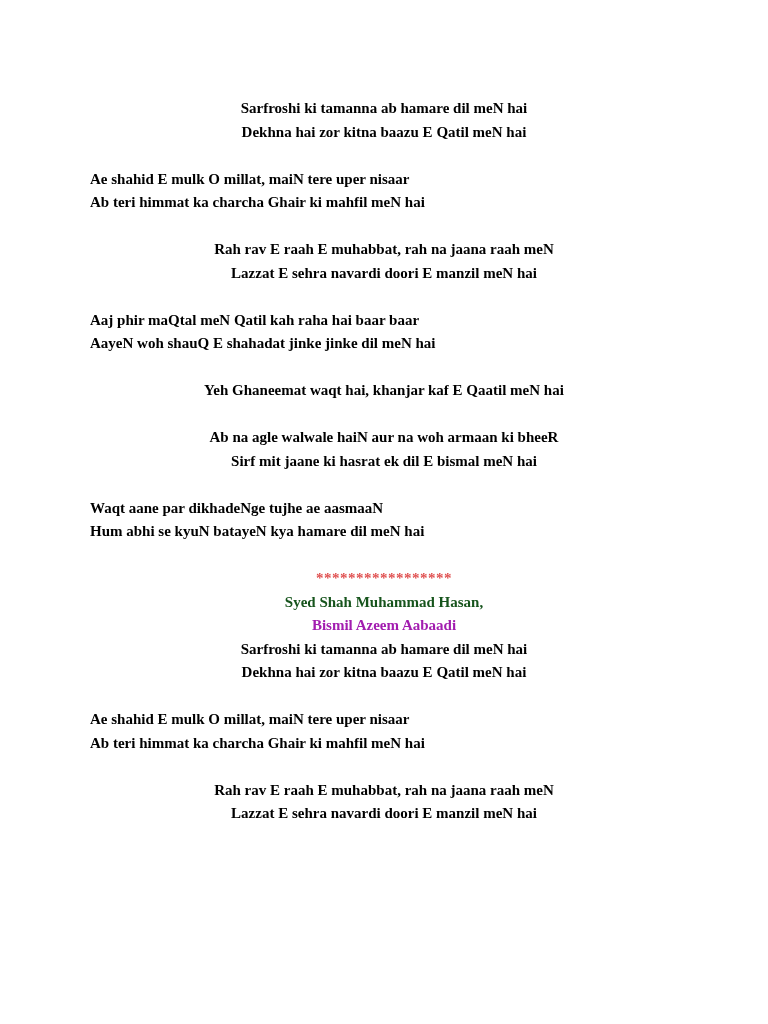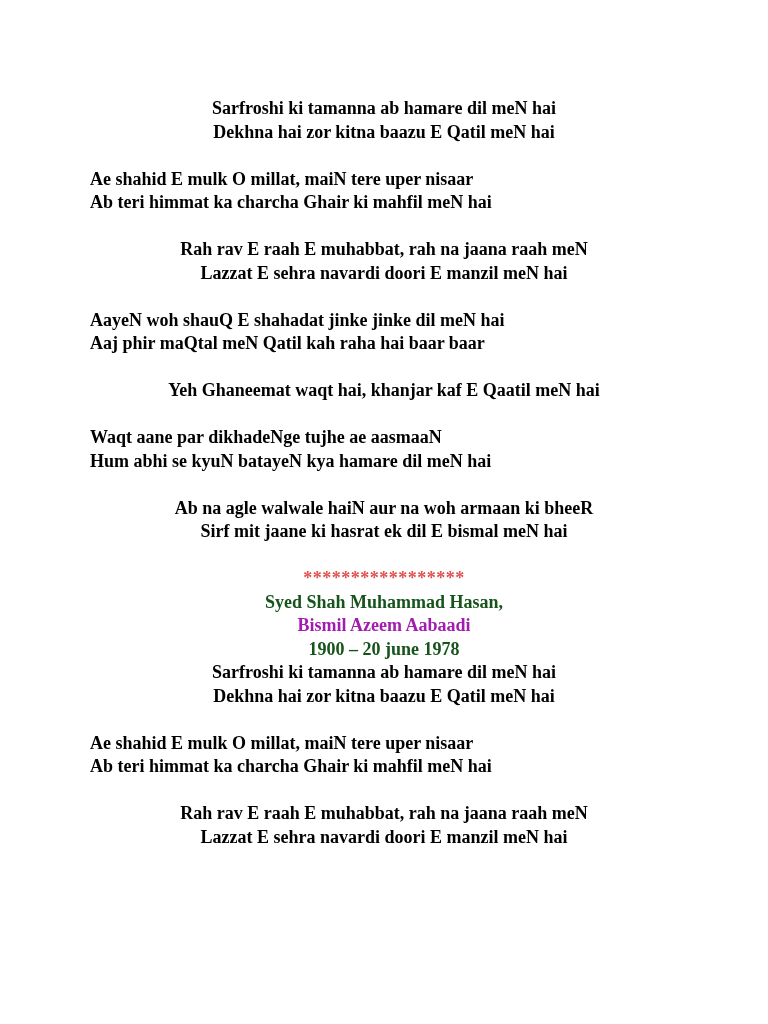--- a/index.html
+++ b/index.html
@@ -17,21 +17,21 @@
     font-weight: 700;
     color: #000000;
   }
   .content {
     padding: 97px 90px 0 90px; 
   }
   .block { margin: 0; }
   .block.couplet { margin-bottom: 23.5px; }   
   .block.separator { margin-top: 23.5px; }    
   .line {
-    font-size: 18px;
+    font-size: 15px;
     line-height: 23.5px;
     white-space: pre-wrap;      
   }
   .align-center { text-align: center; }
   .align-left { text-align: left; }
   .separator .line { letter-spacing: 0.5px; }
   .signature .line { }
 </style>
 </head>
 <body>
@@ -44,41 +44,40 @@
       </div>
       <div class="block couplet align-left">
         <div class="line">Ae shahid E mulk O millat, maiN tere uper nisaar</div>
         <div class="line">Ab teri himmat ka charcha Ghair ki mahfil meN hai</div>
       </div>
       <div class="block couplet align-center">
         <div class="line">Rah rav E raah E muhabbat, rah na jaana raah meN</div>
         <div class="line">Lazzat E sehra navardi doori E manzil meN hai</div>
       </div>
       <div class="block couplet align-left">
+        <div class="line">Aaj phir maQtal meN Qatil kah raha hai baar baar</div>
         <div class="line">AayeN woh shauQ E shahadat jinke jinke dil meN hai</div>
-        <div class="line">Aaj phir maQtal meN Qatil kah raha hai baar baar</div>
       </div>
       <div class="block couplet align-center">
         <div class="line">Yeh Ghaneemat waqt hai, khanjar kaf E Qaatil meN hai</div>
       </div>
+      <div class="block couplet align-center">
+        <div class="line">Ab na agle walwale haiN aur na woh armaan ki bheeR</div>
+        <div class="line">Sirf mit jaane ki hasrat ek dil E bismal meN hai</div>
+      </div>
       <div class="block couplet align-left">
         <div class="line">Waqt aane par dikhadeNge tujhe ae aasmaaN</div>
         <div class="line">Hum abhi se kyuN batayeN kya hamare dil meN hai</div>
-      </div>
-      <div class="block couplet align-center">
-        <div class="line">Ab na agle walwale haiN aur na woh armaan ki bheeR</div>
-        <div class="line">Sirf mit jaane ki hasrat ek dil E bismal meN hai</div>
       </div>
       <div class="block separator align-center">
         <div class="line" style="color: rgb(224, 80, 80);">*****************</div>
       </div>
       <div class="block signature align-center">
         <div class="line" style="color: rgb(22, 84, 28);">Syed Shah Muhammad Hasan,</div>
         <div class="line" style="color: #a21caf;">Bismil Azeem Aabaadi</div>
-        <div class="line" style="color: rgb(22, 84, 28);">1900 – 20 june 1978</div>
       </div>
       <div class="block couplet align-center">
         <div class="line">Sarfroshi ki tamanna ab hamare dil meN hai</div>
         <div class="line">Dekhna hai zor kitna baazu E Qatil meN hai</div>
       </div>
       <div class="block couplet align-left">
         <div class="line">Ae shahid E mulk O millat, maiN tere uper nisaar</div>
         <div class="line">Ab teri himmat ka charcha Ghair ki mahfil meN hai</div>
       </div>
       <div class="block couplet align-center">

